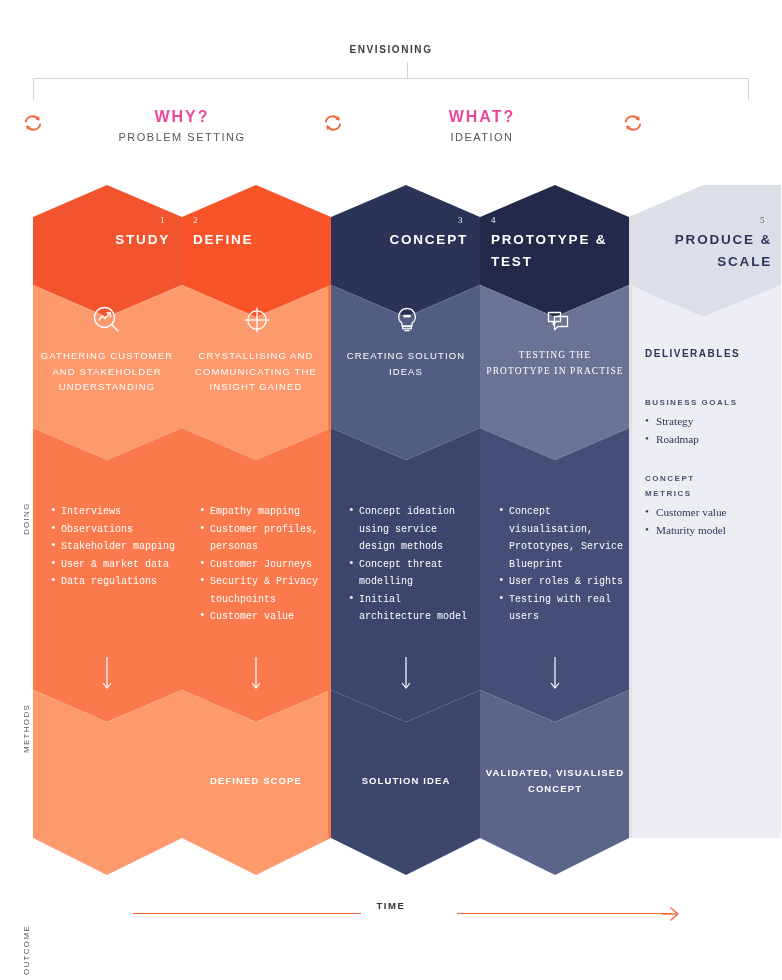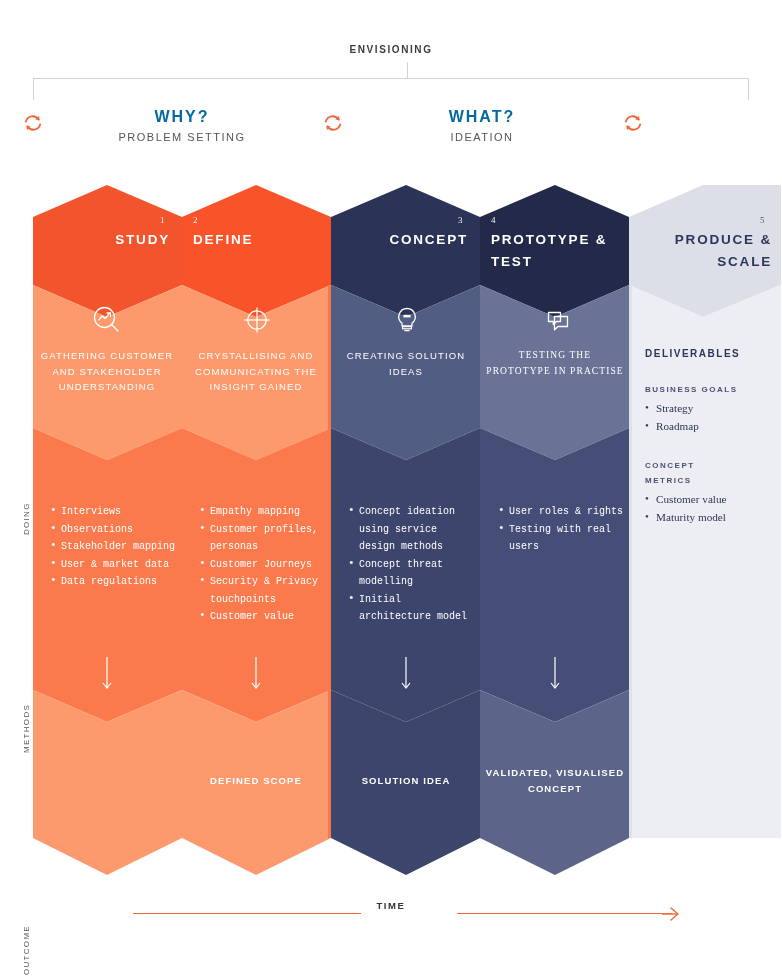--- a/index.html
+++ b/index.html
@@ -27,21 +27,21 @@
   .bracket-stem {
     position: absolute; left: 407px; top: 62px; width: 1px; height: 17px;
     background: #d3d3d3;
   }
 
   
   .phase {
     position: absolute; top: 108px; text-align: center;
   }
   .phase .q {
-    font-size: 16px; font-weight: bold; letter-spacing: 2px; color: #0369a1;
+    font-size: 16px; font-weight: bold; letter-spacing: 2px; color: #ec4899;
   }
   .phase .sub {
     margin-top: 5px;
     font-size: 11px; letter-spacing: 1.5px; color: #555;
   }
   .phase-why  { left: 82px;  width: 200px; }
   .phase-what { left: 382px; width: 200px; }
 
   .cycle-icon { position: absolute; top: 112px; width: 22px; height: 22px; }
   .cyc1 { left: 22px; }
@@ -95,21 +95,21 @@
     position: absolute; text-align: center; color: #ffffff;
     font-size: 9.5px; letter-spacing: 1.1px; line-height: 15.5px;
     font-weight: bold;
   }
   .arrow-down { position: absolute; width: 14px; height: 34px; }
 
   
   .deliv { position: absolute; left: 645px; top: 163px; width: 132px; }
   .deliv h3 {
     font-size: 10px; letter-spacing: 1.5px; color: #2c3659; font-weight: bold;
-    margin-bottom: 26px;
+    margin-bottom: 39px;
   }
   .deliv h4 {
     font-size: 8px; letter-spacing: 1.5px; color: #4a5272; font-weight: bold;
     margin-bottom: 6px; text-transform: uppercase;
   }
   .deliv ul {
     list-style: none; margin-bottom: 26px;
     font-family: "Liberation Serif", serif;
     font-size: 11.2px; line-height: 17.5px; color: #2c3659;
   }
@@ -279,20 +279,21 @@
     <div class="outcome-text" style="left:336px; top:588px; width:140px;">SOLUTION IDEA</div>
 
     <div class="cap-num" style="left:491px; top:30px;">4</div>
     <div class="cap-title" style="left:491px; top:44px; width:140px; text-align:left;">PROTOTYPE &amp; TEST</div>
     <svg class="col-icon" style="left:541px; top:118px;" viewBox="0 0 34 34">
       <path d="M7.5 9.5h12v9h-4.2l-3 3v-3H7.5z" fill="none" stroke="#fff" stroke-width="1.3" stroke-linejoin="round"></path>
       <path d="M13.5 13.5h13v10h-9.5l-3.5 3.3V23.5h0z" fill="none" stroke="#fff" stroke-width="1.3" stroke-linejoin="round"></path>
     </svg>
     <div class="doing-text" style="left:485px; top:163px; width:140px;font-family:Liberation Serif, serif;">TESTING THE PROTOTYPE IN PRACTISE</div>
     <ul class="methods-list" id="m3" style="left:498px; top:318px; width:130px;">
+        <li>Concept visualisation, Prototypes, Service Blueprint</li>
         <li>User roles &amp; rights</li>
         <li>Testing with real users</li>
       </ul>
     <svg class="arrow-down" style="left:548px; top:472px;" viewBox="0 0 14 34">
       <line x1="7" y1="0" x2="7" y2="30" stroke="#fff" stroke-width="1.2"></line>
       <polyline points="3,26 7,31 11,26" fill="none" stroke="#fff" stroke-width="1.2"></polyline>
     </svg>
     <div class="outcome-text" style="left:485px; top:580px; width:140px;">VALIDATED, VISUALISED CONCEPT</div>
 
     <div class="cap-num" style="left:760px; top:30px; color:#4a5272;">5</div>

